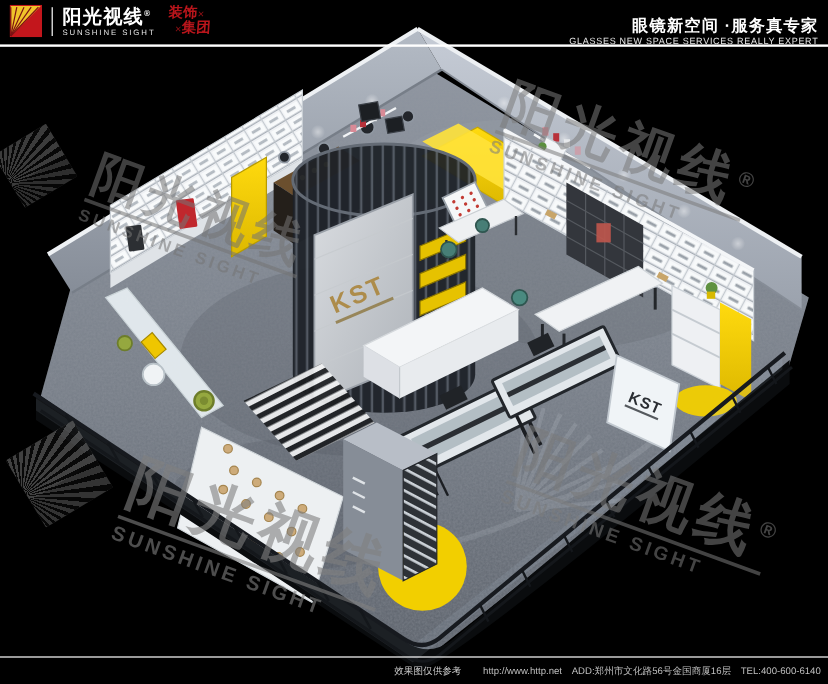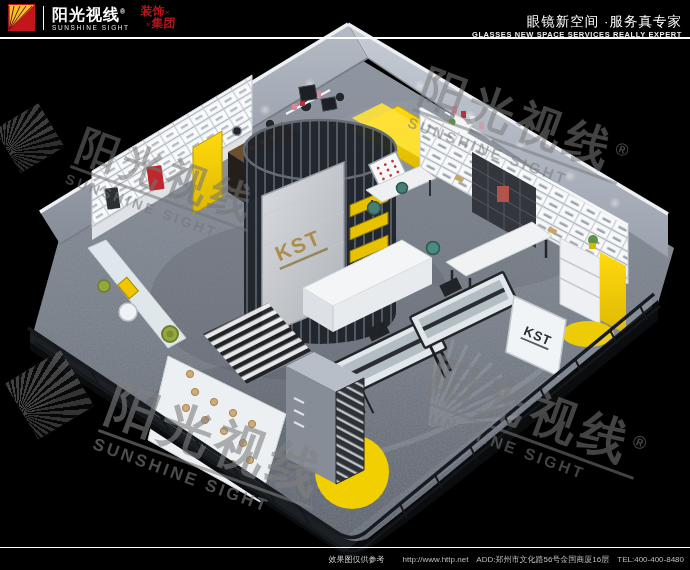--- a/index.html
+++ b/index.html
@@ -16,22 +16,22 @@
   .logo-mark{width:27px;height:27px;flex:0 0 auto;}
   .logo-sep{width:1px;height:24px;background:#fff;margin:0 2px;}
   .logo-text .cn{color:#fff;font-weight:bold;font-size:16px;letter-spacing:1px;line-height:16px;white-space:nowrap;}
   .logo-text .cn sup{font-size:7px;}
   .logo-text .en{color:#e8e8e8;font-size:6.5px;letter-spacing:1.6px;line-height:8px;white-space:nowrap;}
   .group-mark{color:#b8151b;font-weight:bold;line-height:11px;margin-left:4px;font-size:12px;transform:skewX(-4deg);}
   .group-mark .row{display:block;white-space:nowrap;}
   .group-mark .mk{font-size:7px;color:#8e1014;}
   .group-mark .row2{margin-left:6px;}
   .slogan{text-align:right;}
-  .slogan .cn{color:#fff;font-weight:normal;font-size:13.5px;letter-spacing:1px;line-height:16px;white-space:nowrap;margin-top:18px;}
-  .slogan .en{color:#e9e9e9;font-weight:bold;font-size:7.5px;letter-spacing:0.6px;line-height:10px;white-space:nowrap;}
+  .slogan .cn{color:#fff;font-weight:bold;font-size:13.5px;letter-spacing:1px;line-height:16px;white-space:nowrap;margin-top:18px;}
+  .slogan .en{color:#e9e9e9;font-weight:normal;font-size:7.5px;letter-spacing:0.6px;line-height:10px;white-space:nowrap;}
   .rule{position:absolute;left:0;width:690px;background:#fff;z-index:29;}
   .rule-top{top:37px;height:2px;}
   .rule-bottom{top:547px;height:1px;}
   
   .footer{
     position:absolute;top:549px;left:0;width:690px;height:20px;z-index:30;
     display:flex;justify-content:flex-end;align-items:center;gap:8px;
     color:#bfbfbf;font-size:8px;padding-right:6px;box-sizing:border-box;white-space:nowrap;
   }
   .footer .disclaimer{margin-right:10px;color:#cfcfcf;}
@@ -481,14 +481,14 @@
     <div class="en">GLASSES NEW SPACE SERVICES REALLY EXPERT</div>
   </div>
 </div>
 <div class="rule rule-top"></div>
 
 <div class="rule rule-bottom"></div>
 <div class="footer">
   <span class="disclaimer">效果图仅供参考</span>
   <span>http://www.http.net</span>
   <span>ADD:郑州市文化路56号金国商厦16层</span>
-  <span>TEL:400-400-8480</span>
+  <span>TEL:400-600-6140</span>
 </div>
 
 </body></html>

